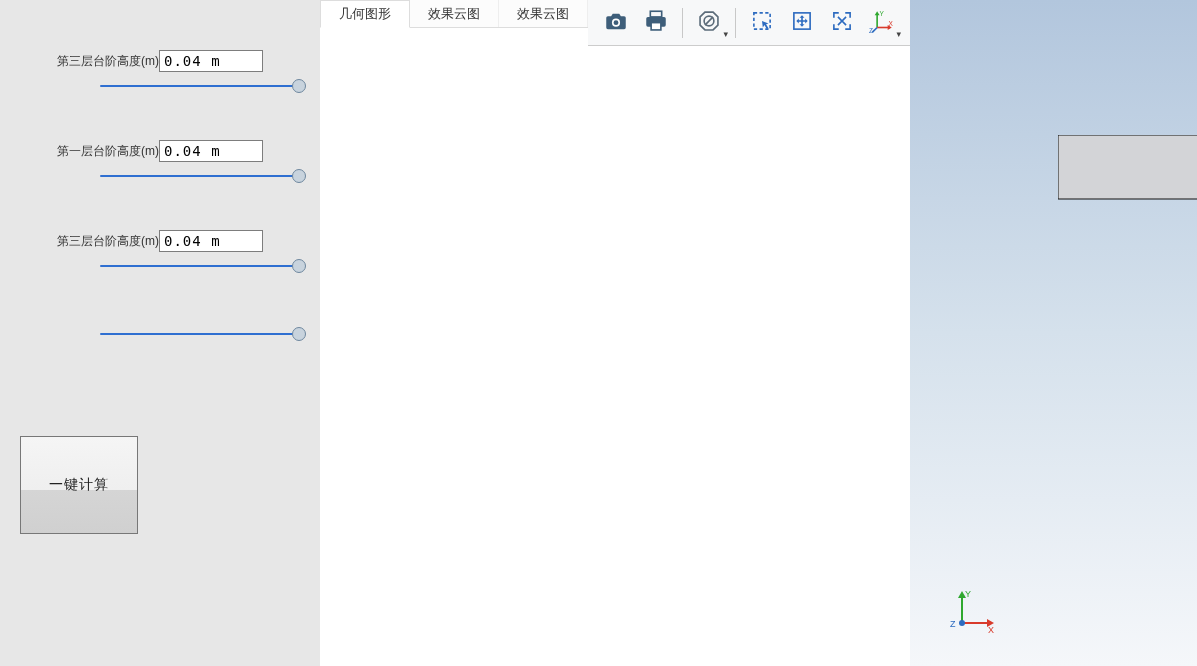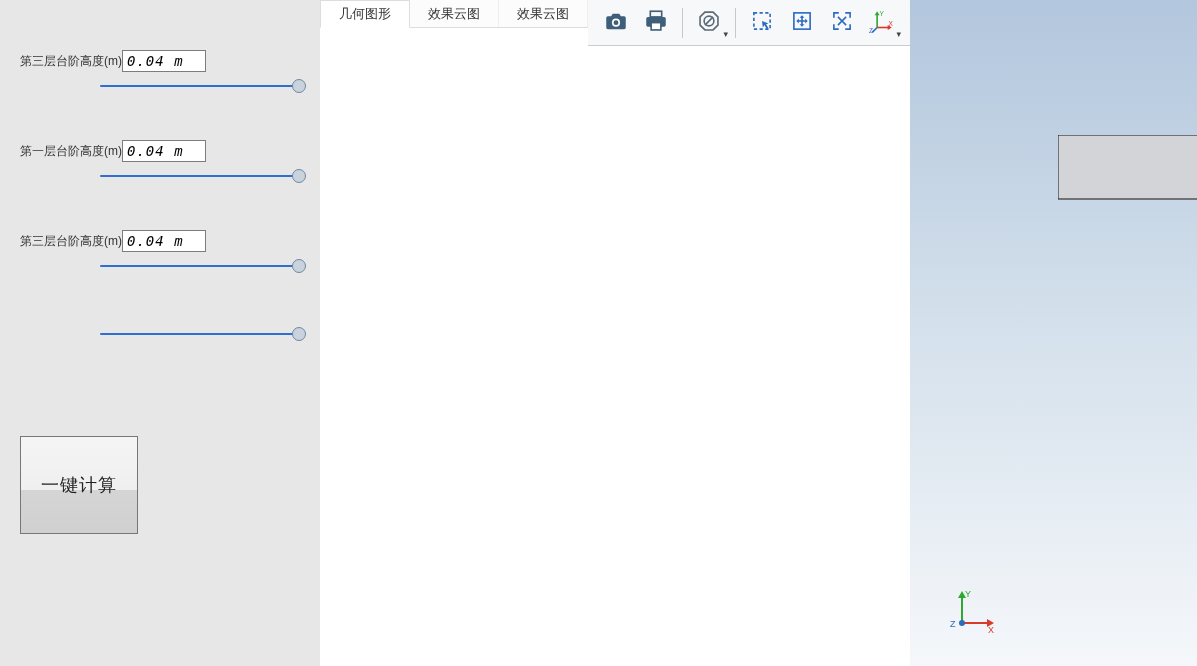--- a/index.html
+++ b/index.html
@@ -25,39 +25,38 @@
   }
   .param-block {
     margin-bottom: 44px;
     display: flex;
     flex-direction: column;
     align-items: flex-end;
   }
   .param-row {
     display: flex;
     align-items: center;
-    justify-content: flex-start;
+    justify-content: center;
     width: 100%;
   }
   .param-row label {
     font-size: 12px;
     color: #333;
     white-space: nowrap;
   }
   .param-row input {
-    width: 84px;
+    width: 104px;
     height: 22px;
     border: 1px solid #7d7d7d;
     background: #fff;
     font-family: "SimSun", monospace;
     font-size: 14px;
     letter-spacing: 1px;
     padding: 0 4px;
     color: #000;
-    font-style: italic;
   }
   .slider-wrap {
     width: 200px;
     height: 20px;
     position: relative;
     margin-top: 4px;
   }
   .slider-track {
     position: absolute;
     left: 0; right: 0; top: 9px;
@@ -74,21 +73,21 @@
     border-radius: 50%;
     cursor: pointer;
   }
   .calc-button {
     width: 118px;
     height: 98px;
     margin: 48px 0 0 0;
     border: 1px solid #777;
     background: linear-gradient(to bottom, #f5f5f5 0%, #efefef 55%, #d5d5d5 55%, #d0d0d0 100%);
     font-family: "SimSun", serif;
-    font-size: 18px;
+    font-size: 14px;
     color: #222;
     letter-spacing: 1px;
     cursor: pointer;
   }
   .main {
     flex: 1;
     height: 100%;
     display: flex;
     background: #fff;
   }

